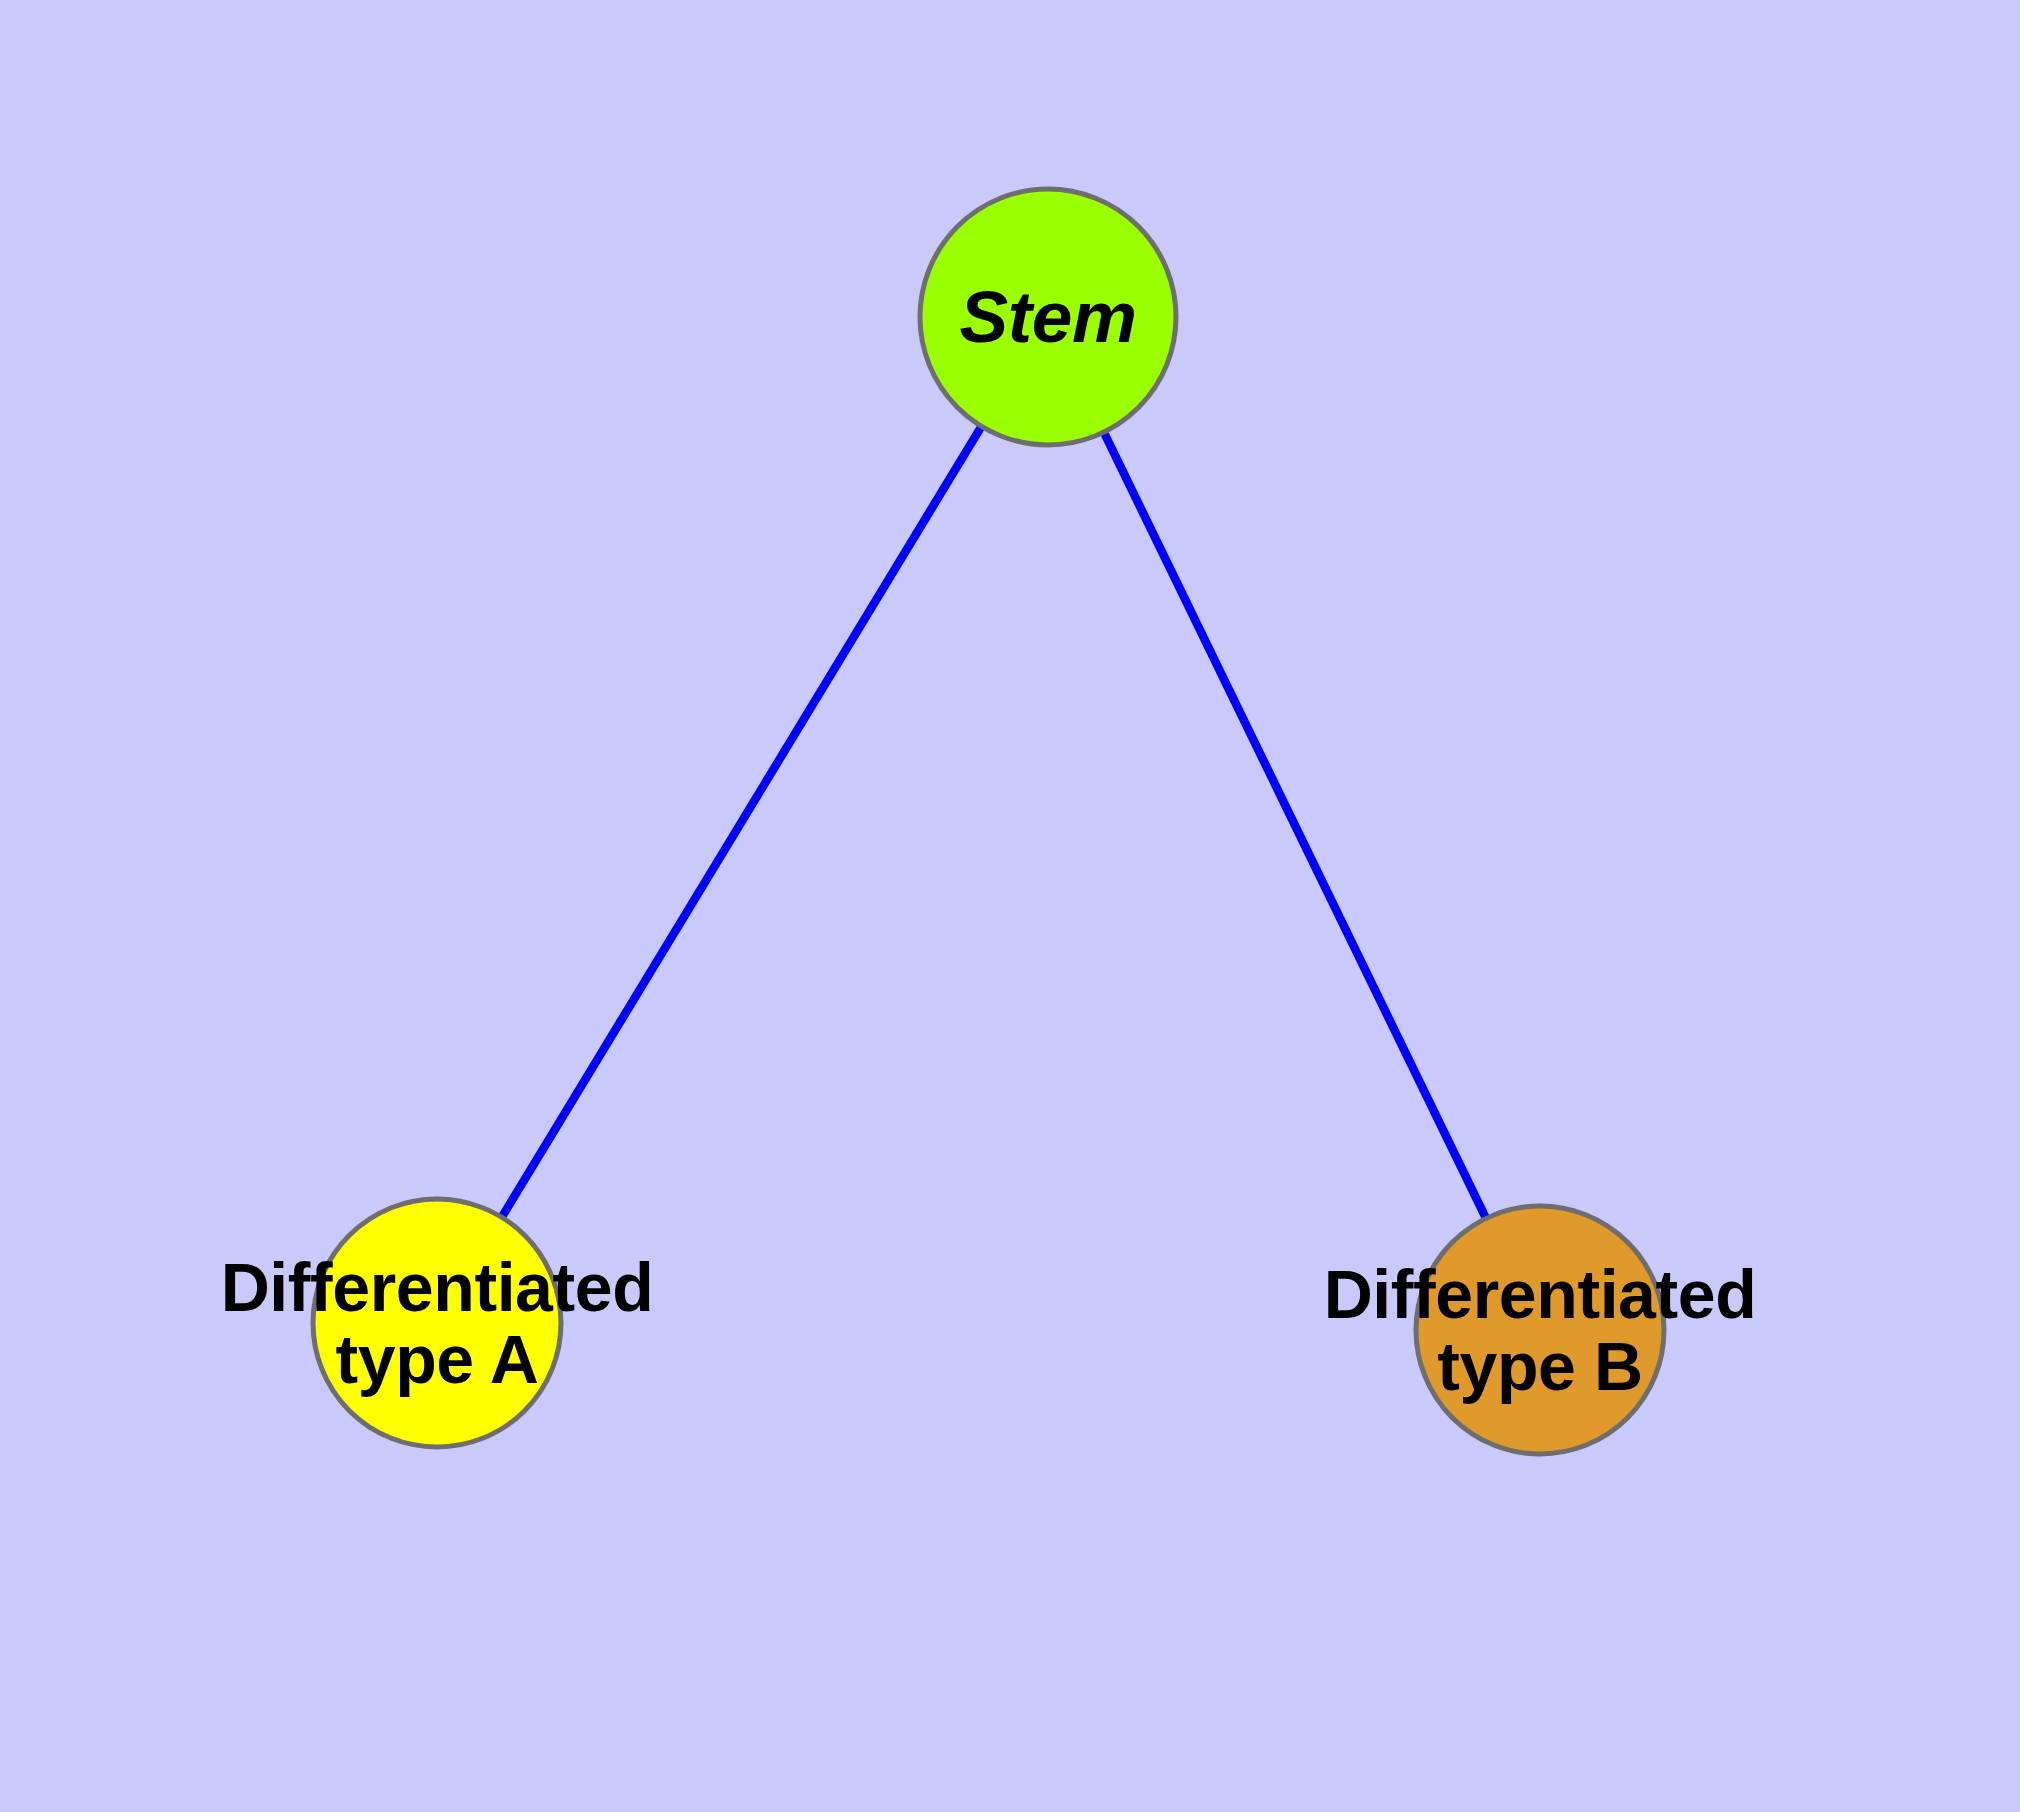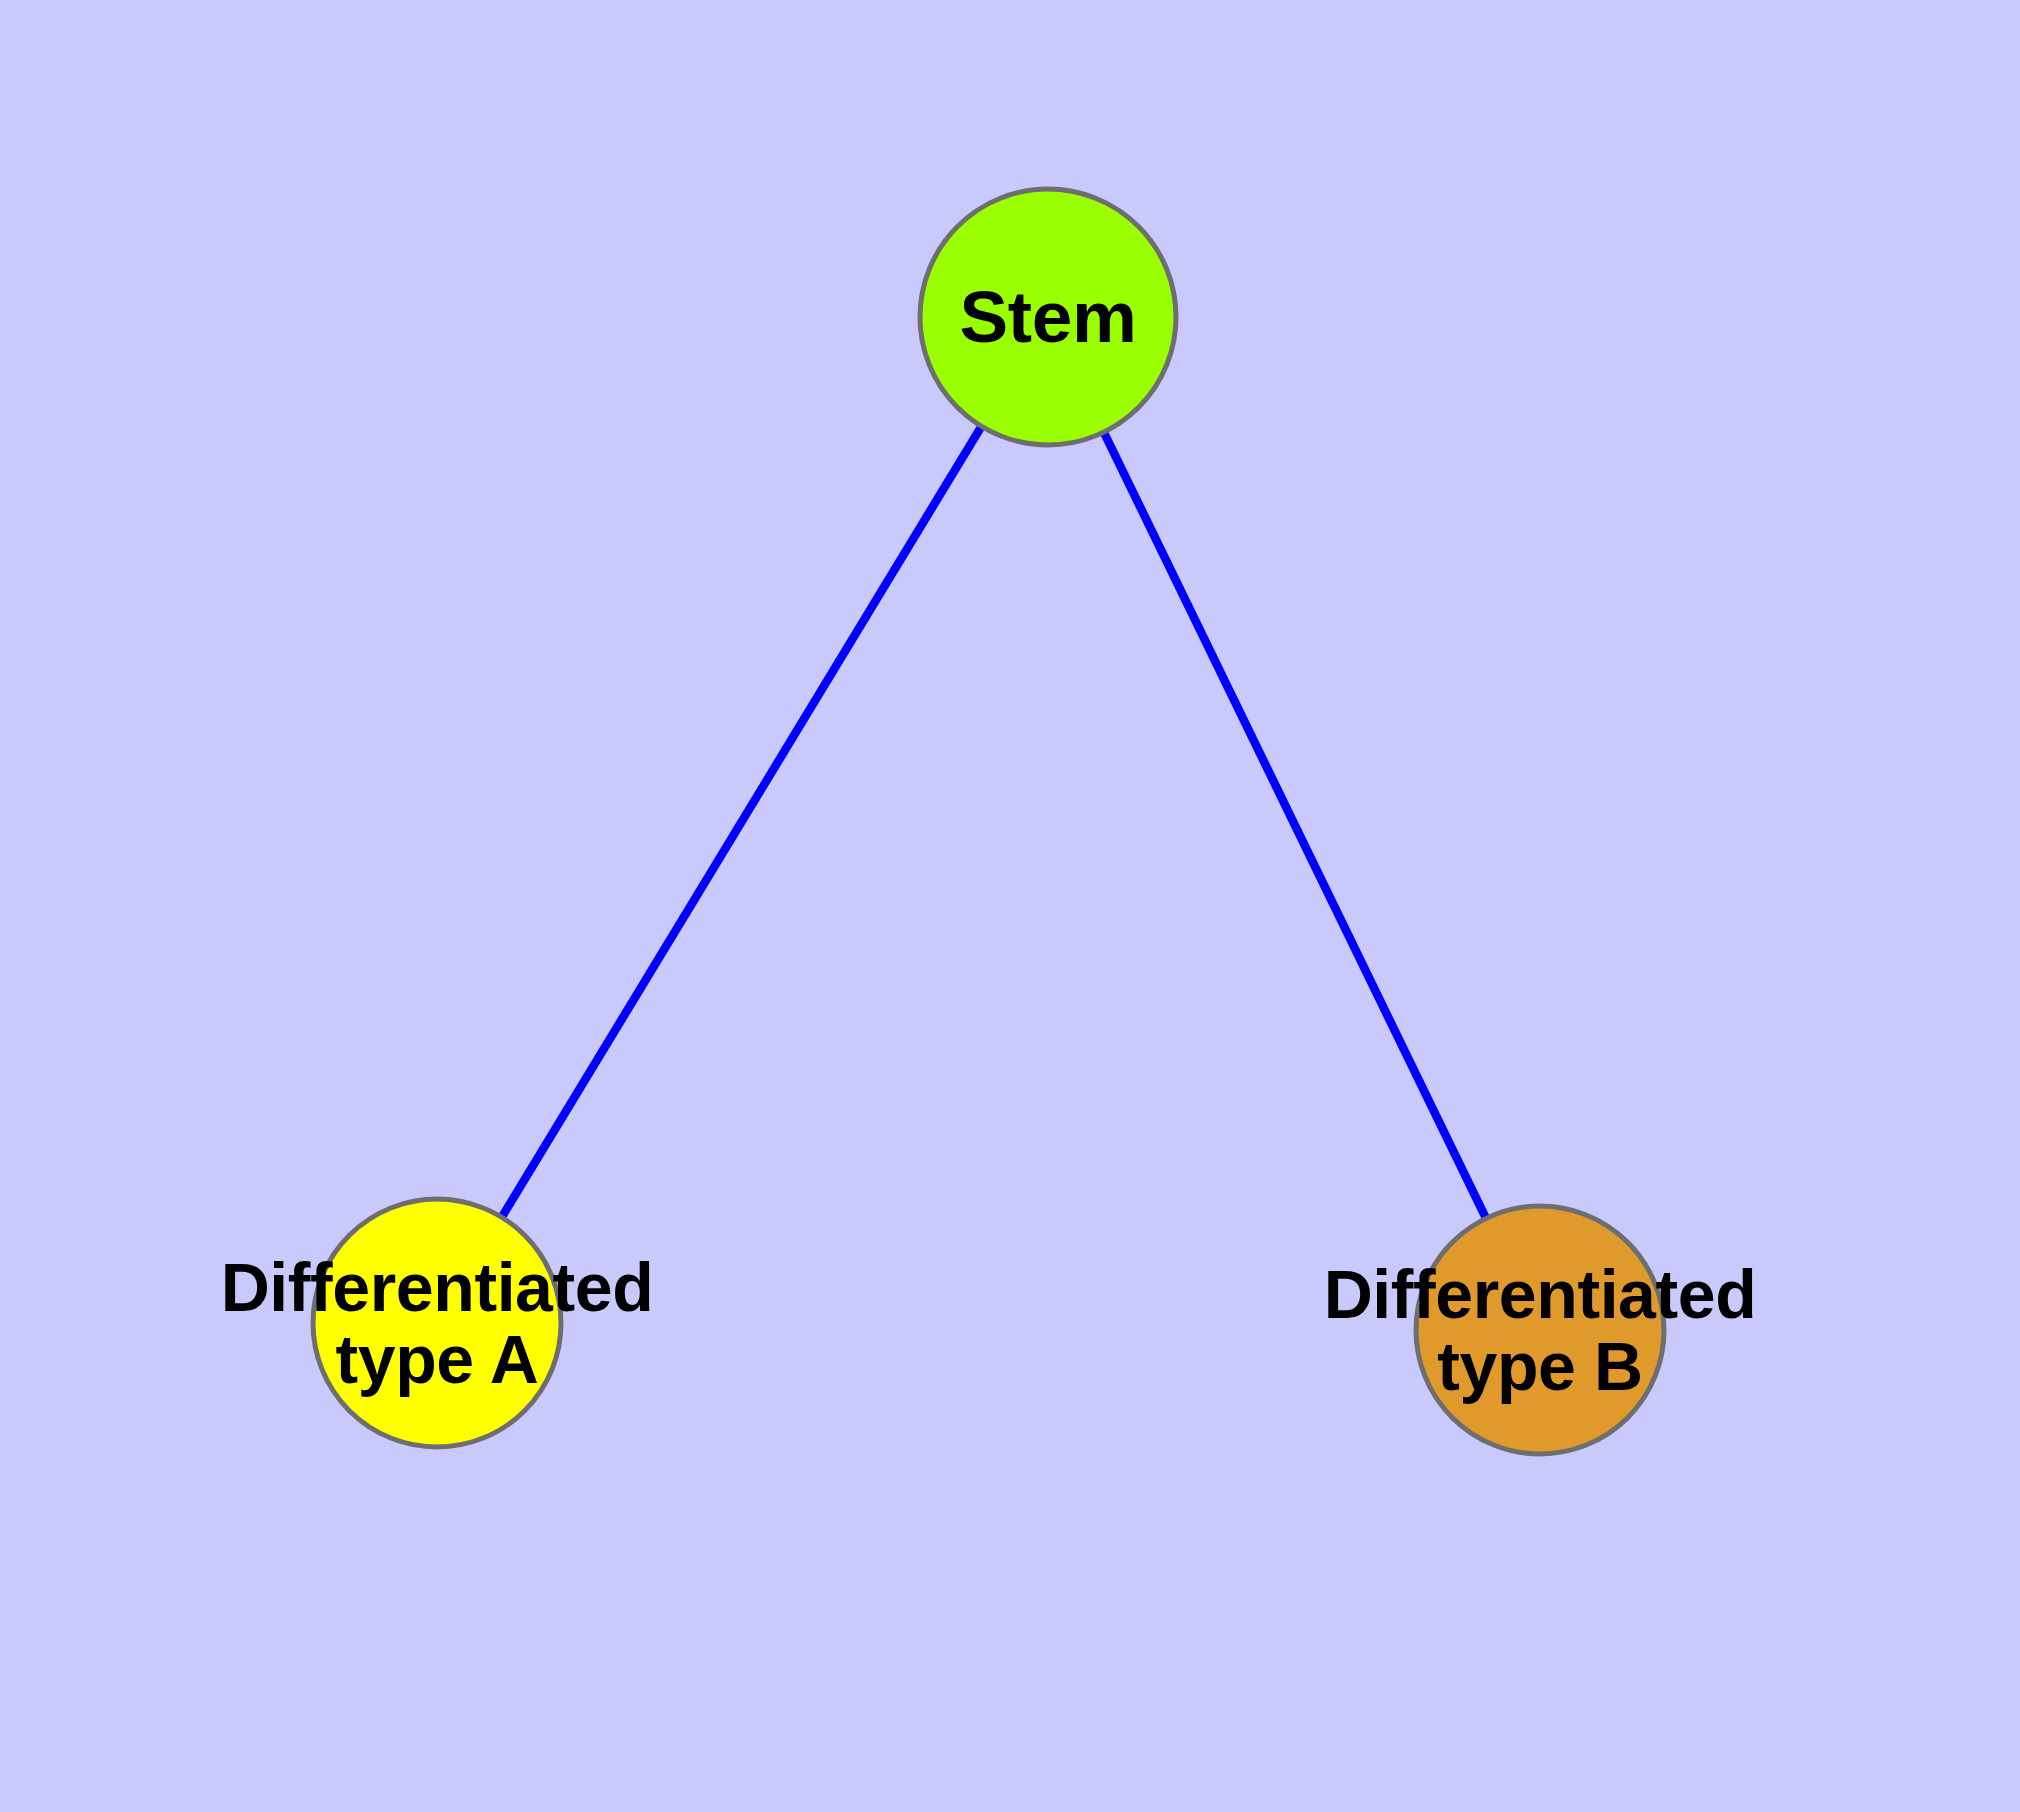--- a/index.html
+++ b/index.html
@@ -55,20 +55,21 @@
     left: 1048px;
     top: 317px;
   }
   #node-stem .node-circle {
     width: 261px;
     height: 261px;
     background: #9aff00;
   }
   #node-stem .node-label {
     font-size: 73px;
+    font-style: italic;
   }
   #node-diff-a {
     left: 437px;
     top: 1323px;
   }
   #node-diff-a .node-circle {
     width: 253px;
     height: 253px;
     background: #ffff00;
   }

